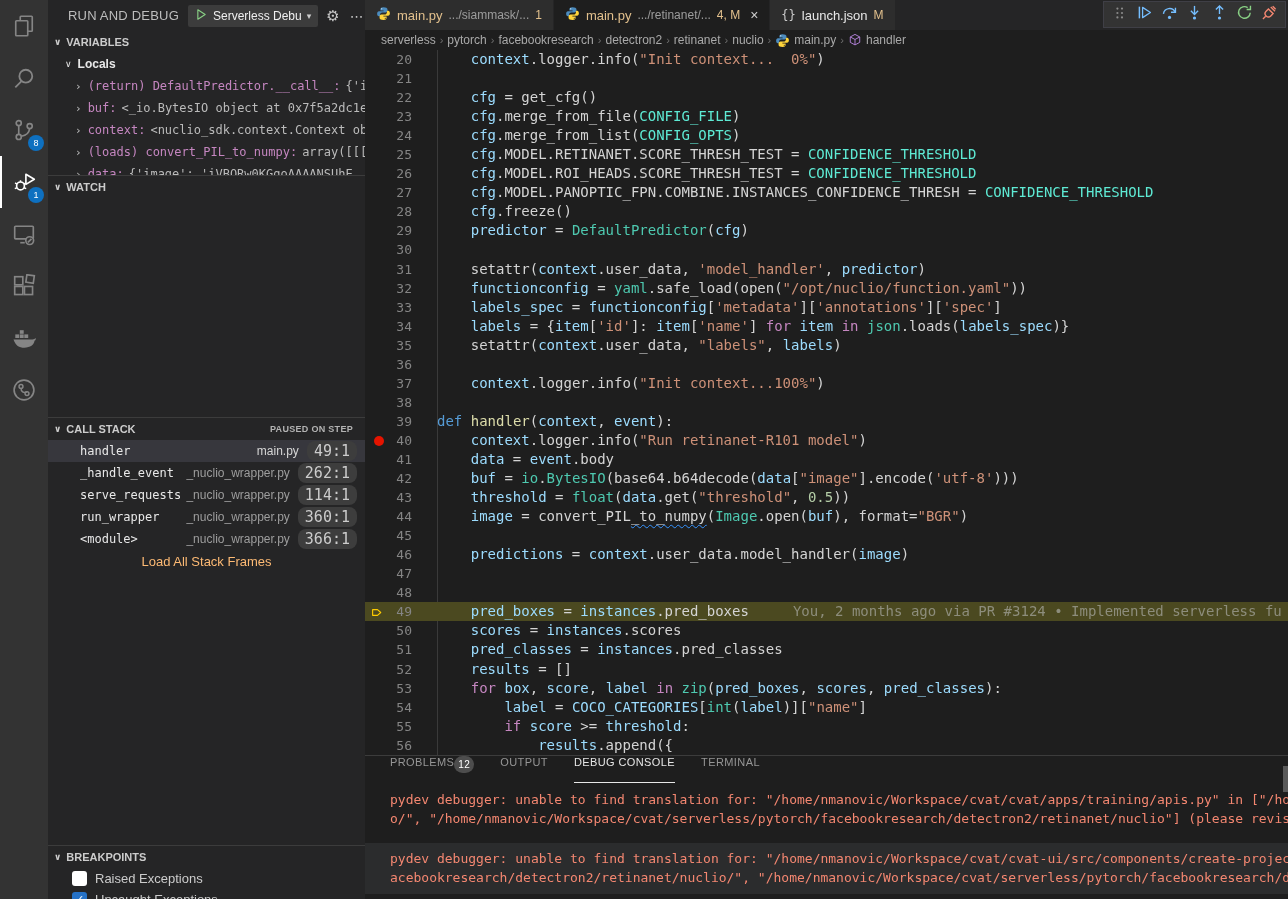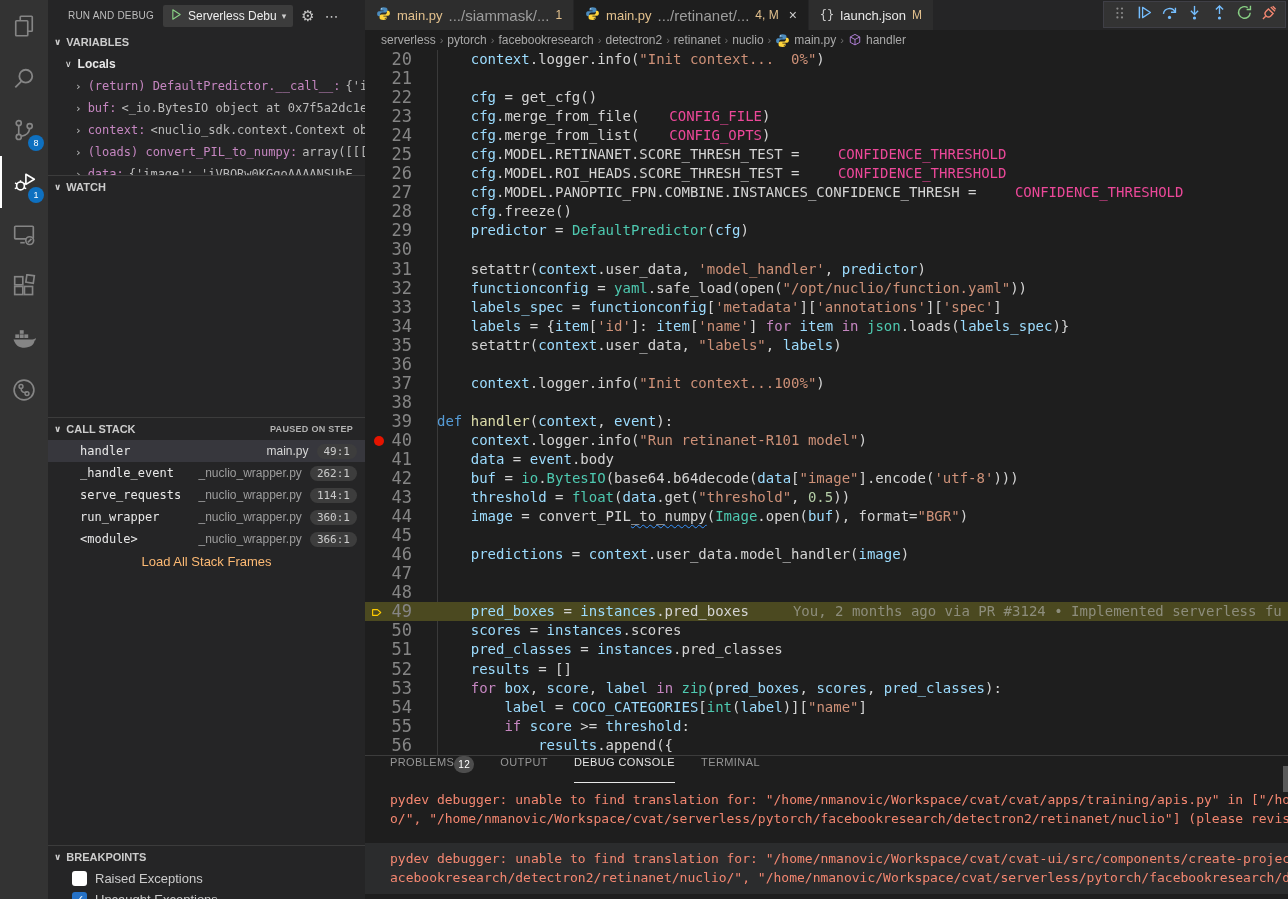--- a/index.html
+++ b/index.html
@@ -11,21 +11,21 @@
   .activitybar { position:absolute; left:0; top:0; width:48px; height:100%; background:#333333; z-index:30; }
   .ab-item { position:relative; width:48px; height:52px; display:flex; align-items:center; justify-content:center; color:#858585; cursor:pointer; }
   .ab-item.active { color:#ffffff; border-left:2px solid #ffffff; }
   .ab-item svg { display:block; }
   .ab-badge { position:absolute; right:4px; bottom:5px; min-width:16px; height:16px; border-radius:8px; background:#0e70c0;
     color:#fff; font-size:9px; display:flex; align-items:center; justify-content:center; padding:0 3px; }
 
   
   .sidebar { position:absolute; left:48px; top:0; width:317px; height:100%; background:#252526; z-index:20; }
   .sb-topbar { position:absolute; top:0; left:0; right:0; height:31px; display:flex; align-items:center; padding-left:20px; }
-  .sb-title { font-size:10px; color:#bdbdbd; letter-spacing:.2px; white-space:nowrap; }
+  .sb-title { font-size:13px; color:#bdbdbd; letter-spacing:.2px; white-space:nowrap; }
   .launch-select { margin-left:9px; height:22px; background:#3c3c3c; border-radius:2px; display:flex; align-items:center; gap:5px; padding:0 7px; cursor:pointer; }
   .launch-select .lbl { font-size:12px; color:#efefef; white-space:nowrap; max-width:104px; overflow:hidden; }
   .sb-gear { margin-left:8px; font-size:15px; color:#c5c5c5; cursor:pointer; }
   .sb-more { margin-left:10px; font-size:14px; color:#c5c5c5; cursor:pointer; letter-spacing:1px; }
 
   .section { position:absolute; left:0; right:0; overflow:hidden; }
   .sec-header { height:22px; display:flex; align-items:center; padding-left:6px; font-size:11px; font-weight:bold; color:#cccccc; cursor:pointer; }
   .sec-header .chev { font-size:9px; margin-right:5px; color:#cccccc; }
   .sec-border { border-top:1px solid #3c3c3c; }
   .paused-badge { margin-left:auto; margin-right:12px; font-size:9px; font-weight:bold; letter-spacing:.3px; color:#b3b3b3; }
@@ -36,60 +36,60 @@
     font-family:"DejaVu Sans Mono",monospace; font-size:12px; }
   .var-twist { color:#c5c5c5; font-size:11px; margin-right:6px; }
   .var-name { color:#c586c0; margin-right:5px; }
   .var-value { color:#bbbbbb; }
 
   .frame-row { height:22px; display:flex; align-items:center; padding:0 8px 0 32px; cursor:pointer; }
   .frame-row.selected { background:#37373d; }
   .frame-name { font-family:"DejaVu Sans Mono",monospace; font-size:12px; color:#e8e8e8; }
   .frame-file { margin-left:auto; font-size:12px; color:#9d9d9d; }
   .frame-row.selected .frame-file { color:#d6d6d6; }
-  .frame-pos { margin-left:8px; font-size:11px; color:#cccccc; background:#3d3d3d; border-radius:8px; padding:1px 7px; font-family:"DejaVu Sans Mono",monospace; }
+  .frame-pos { margin-left:8px; font-size:15px; color:#cccccc; background:#3d3d3d; border-radius:8px; padding:1px 7px; font-family:"DejaVu Sans Mono",monospace; }
   .load-frames { height:22px; display:flex; align-items:center; justify-content:center; color:#fdba74; font-size:13px; cursor:pointer; }
 
   .bp-row { height:21px; display:flex; align-items:center; padding-left:24px; font-size:13px; color:#cccccc; cursor:pointer; }
   .bp-check { width:15px; height:15px; border-radius:3px; margin-right:8px; background:#ffffff; flex:none; }
   .bp-check.checked { background:#2672c7; color:#fff; font-size:11px; display:flex; align-items:center; justify-content:center; }
 
   
   .main { position:absolute; left:365px; top:0; right:0; height:100%; background:#1e1e1e; }
   .tabbar { position:absolute; top:0; left:0; right:0; height:30px; background:#252526; display:flex; }
   .tab { height:30px; display:flex; align-items:center; gap:6px; padding:0 11px; background:#2d2d2d; border-right:1px solid #252526; cursor:pointer; white-space:nowrap; }
   .tab.active { background:#1e1e1e; }
   .tab-label { font-size:13px; color:#e2c08d; }
   .tab-label.plain { color:#e7e7e7; }
-  .tab-desc { font-size:15px; color:#9d9d9d; }
+  .tab-desc { font-size:12px; color:#9d9d9d; }
   .tab-badge { font-size:12px; color:#e2c08d; }
   .tab-close { font-size:14px; color:#cfcfcf; margin-left:4px; cursor:pointer; }
   .json-glyph { font-size:12px; color:#cccccc; font-family:"DejaVu Sans Mono",monospace; }
 
   .debug-toolbar { position:absolute; top:1px; right:2px; height:27px; background:#333333; border:1px solid #3f3f46;
     display:flex; align-items:center; padding:0 3px; z-index:40; }
   .dt-btn { width:25px; height:25px; display:flex; align-items:center; justify-content:center; cursor:pointer; }
 
   .breadcrumbs { position:absolute; top:30px; left:0; right:0; height:20px; display:flex; align-items:center; padding-left:16px;
     font-size:12px; color:#a9a9a9; background:#1e1e1e; white-space:nowrap; }
   .bc-item { display:flex; gap:4px; cursor:pointer; }
   .bc-sep { margin:0 4px; color:#6e6e6e; font-size:11px; }
 
   .editor { position:absolute; top:50px; left:0; right:0; bottom:144px; overflow:hidden;
     font-family:"DejaVu Sans Mono",monospace; font-size:14px; }
   .indent-guide { position:absolute; left:72px; top:0; bottom:0; border-left:1px solid #3a3a3a; z-index:0; }
   .code-line { position:relative; height:19.05px; line-height:19.05px; display:flex; white-space:pre; z-index:1; }
   .code-line.current { background:#4b4920; }
   .gutter { position:relative; width:72px; flex:none; }
-  .ln { position:absolute; right:25px; color:#858585; font-size:17px; }
+  .ln { position:absolute; right:25px; color:#858585; font-size:13px; }
   .bp-dot { position:absolute; left:9px; top:5px; width:10px; height:10px; border-radius:50%; background:#e51400; }
   .cur-arrow { position:absolute; left:6px; top:3px; color:#ffcc00; }
   .code-text { white-space:pre; }
   .tk-t { color:#d4d4d4; } .tk-s { color:#ce9178; } .tk-k { color:#569cd6; } .tk-kc { color:#c586c0; }
-  .tk-c { color:#ec4899;margin-left:30px; } .tk-m { color:#4ec9b0; } .tk-f { color:#dcdcaa; } .tk-n { color:#b5cea8; }
+  .tk-c { color:#5eead4; } .tk-m { color:#4ec9b0; } .tk-f { color:#dcdcaa; } .tk-n { color:#b5cea8; }
   .tk-v { color:#9cdcfe; }
   .tk-u { color:#d4d4d4; text-decoration:underline wavy #3794ff 1px; text-underline-offset:3px; }
   .blame { color:#8d8d7c; margin-left:44px; }
 
   
   .panel { position:absolute; left:0; right:0; bottom:0; height:144px; background:#1e1e1e; border-top:1px solid #3c3c3c; }
   .panel-header { height:32px; display:flex; align-items:center; padding-left:25px; gap:26px; }
   .panel-tab { position:relative; height:32px; display:flex; font-size:11px; letter-spacing:.4px; color:#969696; cursor:pointer; }
   .panel-tab.active { color:#e7e7e7; }
   .panel-tab.active:after { content:""; position:absolute; left:0; right:0; bottom:5px; border-bottom:1px solid #e7e7e7; }

